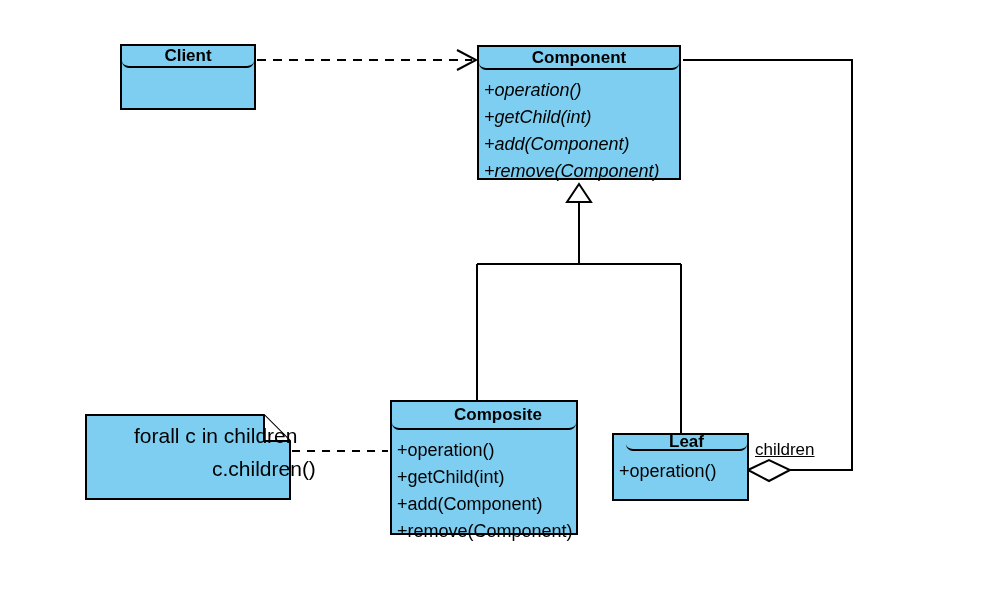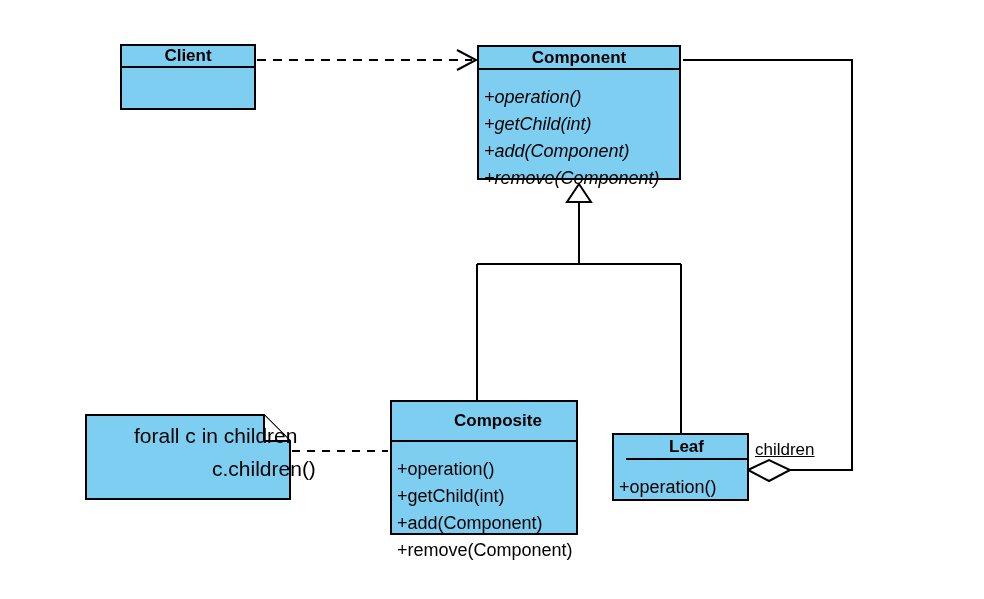--- a/index.html
+++ b/index.html
@@ -25,23 +25,24 @@
   }
   .uml-title {
     border-bottom: 2px solid #000000;
     box-sizing: border-box;
     font-weight: bold;
     font-size: 17px;
     text-align: center;
     display: flex;
     align-items: center;
     justify-content: center;
+    border-radius: 7px;
   }
   .uml-title.italic { }
-  .uml-methods { padding: 14px 0 0 5px; }
+  .uml-methods { padding: 7px 0 0 5px; }
   .uml-method {
     font-size: 18px;
     line-height: 27px;
     white-space: nowrap;
   }
   .uml-method.italic { font-style: italic; }
   .note-text {
     position: absolute;
     font-size: 21px;
     white-space: nowrap;
@@ -87,31 +88,31 @@
     <div class="uml-title italic" style="height:23px;">Component</div>
     <div class="uml-methods">
       <div class="uml-method italic">+operation()</div>
       <div class="uml-method italic">+getChild(int)</div>
       <div class="uml-method italic">+add(Component)</div>
       <div class="uml-method italic">+remove(Component)</div>
     </div>
   </div>
 
   <div class="uml-class" style="left:390px; top:400px; width:188px; height:135px;">
-    <div class="uml-title" style="height:40px;padding-left:28px;">Composite</div>
+    <div class="uml-title" style="height:28px;padding-left:28px;">Composite</div>
     <div class="uml-methods">
       <div class="uml-method">+operation()</div>
       <div class="uml-method">+getChild(int)</div>
       <div class="uml-method">+add(Component)</div>
       <div class="uml-method">+remove(Component)</div>
     </div>
   </div>
 
   <div class="uml-class" style="left:612px; top:433px; width:137px; height:68px;">
-    <div class="uml-title" style="height:25px;margin-left:12px;">Leaf</div>
+    <div class="uml-title" style="height:16px;margin-left:12px;">Leaf</div>
     <div class="uml-methods">
       <div class="uml-method">+operation()</div>
     </div>
   </div>
 
   <div class="note-text" style="left:97px; top:424px;">forall c in children</div>
   <div class="note-text" style="left:175px; top:457px;">c.children()</div>
 
   <div class="edge-label" style="left:755px; top:440px;text-decoration:underline;">children</div>
 

